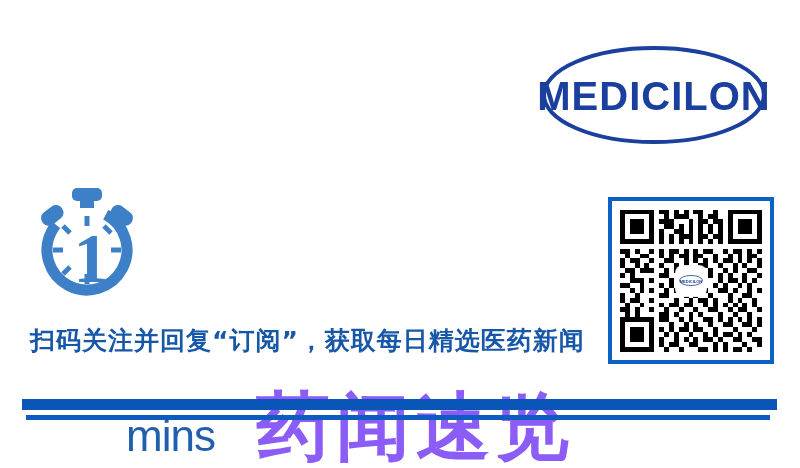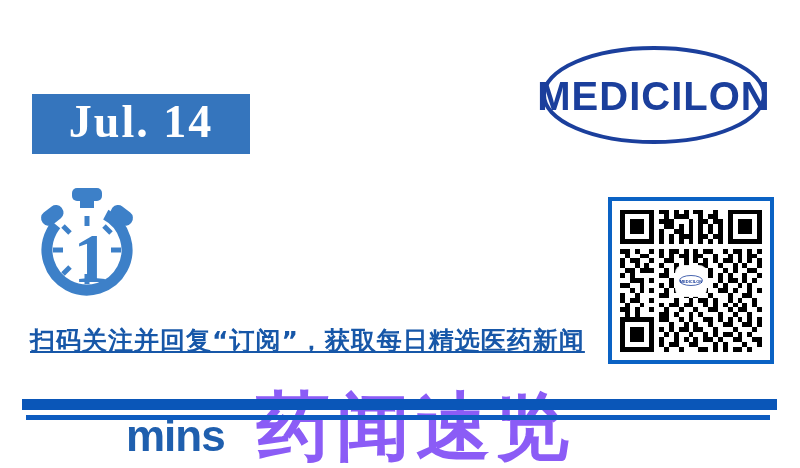--- a/index.html
+++ b/index.html
@@ -28,36 +28,36 @@
   .logo-wrap{position:absolute;left:528px;top:42px;width:252px;height:106px;}
   .logo-wrap svg{display:block;width:252px;height:106px;}
 
   
   .hero{position:absolute;left:34px;top:186px;height:112px;}
   .stopwatch{position:absolute;left:0;top:0;width:108px;height:112px;}
   .stopwatch svg{display:block;width:108px;height:112px;}
   .mins{
     position:absolute;left:92px;top:228px;
     font-family:"Liberation Sans", sans-serif;
-    font-size:44px;font-weight:700;color:#1f5fae;
+    font-size:44px;font-weight:400;color:#1f5fae;
     letter-spacing:-1px;line-height:1;text-align:center;
   }
   .hero-title{
     position:absolute;left:222px;top:198px;
     font-family:"DejaVu Sans", sans-serif;
     font-size:74px;font-weight:700;color:#8b5cf6;
     letter-spacing:6px;line-height:1.15;white-space:nowrap;
   }
 
   
   .subtitle{
     position:absolute;left:30px;top:326px;
     font-family:"DejaVu Sans", sans-serif;
     font-size:25px;font-weight:700;color:#1757a8;
-    letter-spacing:1px;line-height:1.2;white-space:nowrap;text-decoration:underline;
+    letter-spacing:1px;line-height:1.2;white-space:nowrap;
   }
 
   
   .qr-frame{
     position:absolute;left:608px;top:197px;width:166px;height:167px;
     border:4px solid #0a62c4;background:#ffffff;box-sizing:border-box;
   }
   .qr-inner{position:absolute;left:8px;top:8px;width:142px;height:143px;}
   .qr-inner svg{display:block;width:142px;height:143px;}
   .qr-logo{
@@ -70,23 +70,20 @@
 
   
   .bar-thick{position:absolute;left:22px;top:399px;width:755px;height:11px;background:#0a56b8;}
   .bar-thin{position:absolute;left:26px;top:415px;width:744px;height:5px;background:#0e5cc0;}
 </style>
 </head>
 <body>
 
 <div id="canvas">
 
-  <div class="date-badge">
-    <span>Jul. 14</span>
-  </div>
 
   <div class="logo-wrap">
     <svg viewBox="0 0 252 106" xmlns="http://www.w3.org/2000/svg" aria-hidden="true">
       <ellipse cx="126" cy="53" rx="110" ry="47" fill="none" stroke="#1b3f9c" stroke-width="4"></ellipse>
       <text x="126" y="68" text-anchor="middle" font-family="Liberation Sans, sans-serif" font-size="40" font-weight="700" fill="#1b3f9c" letter-spacing="1">MEDICILON</text>
     </svg>
   </div>
 
   <div class="hero">
     <div class="stopwatch">

